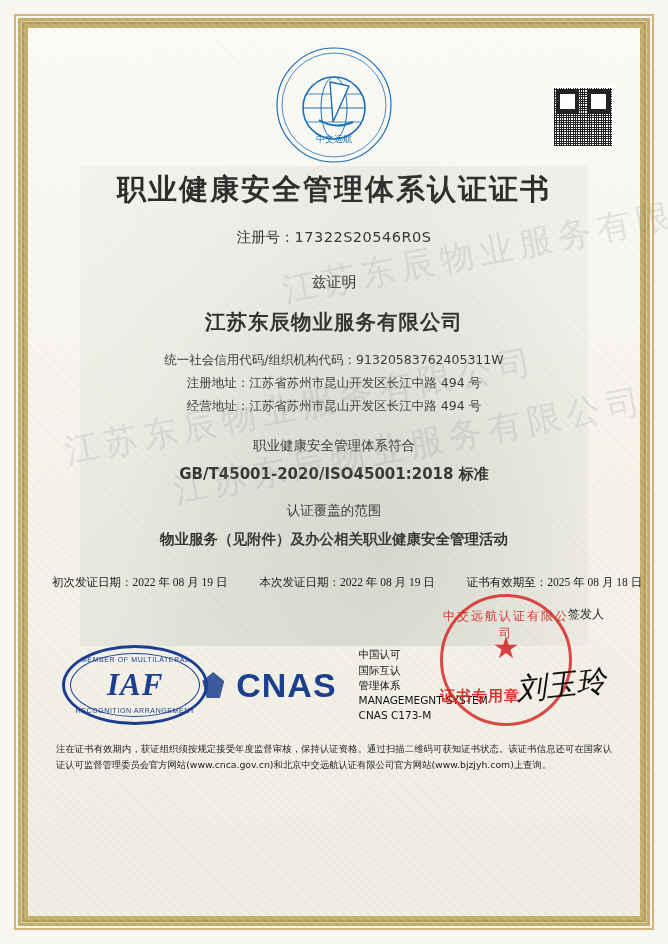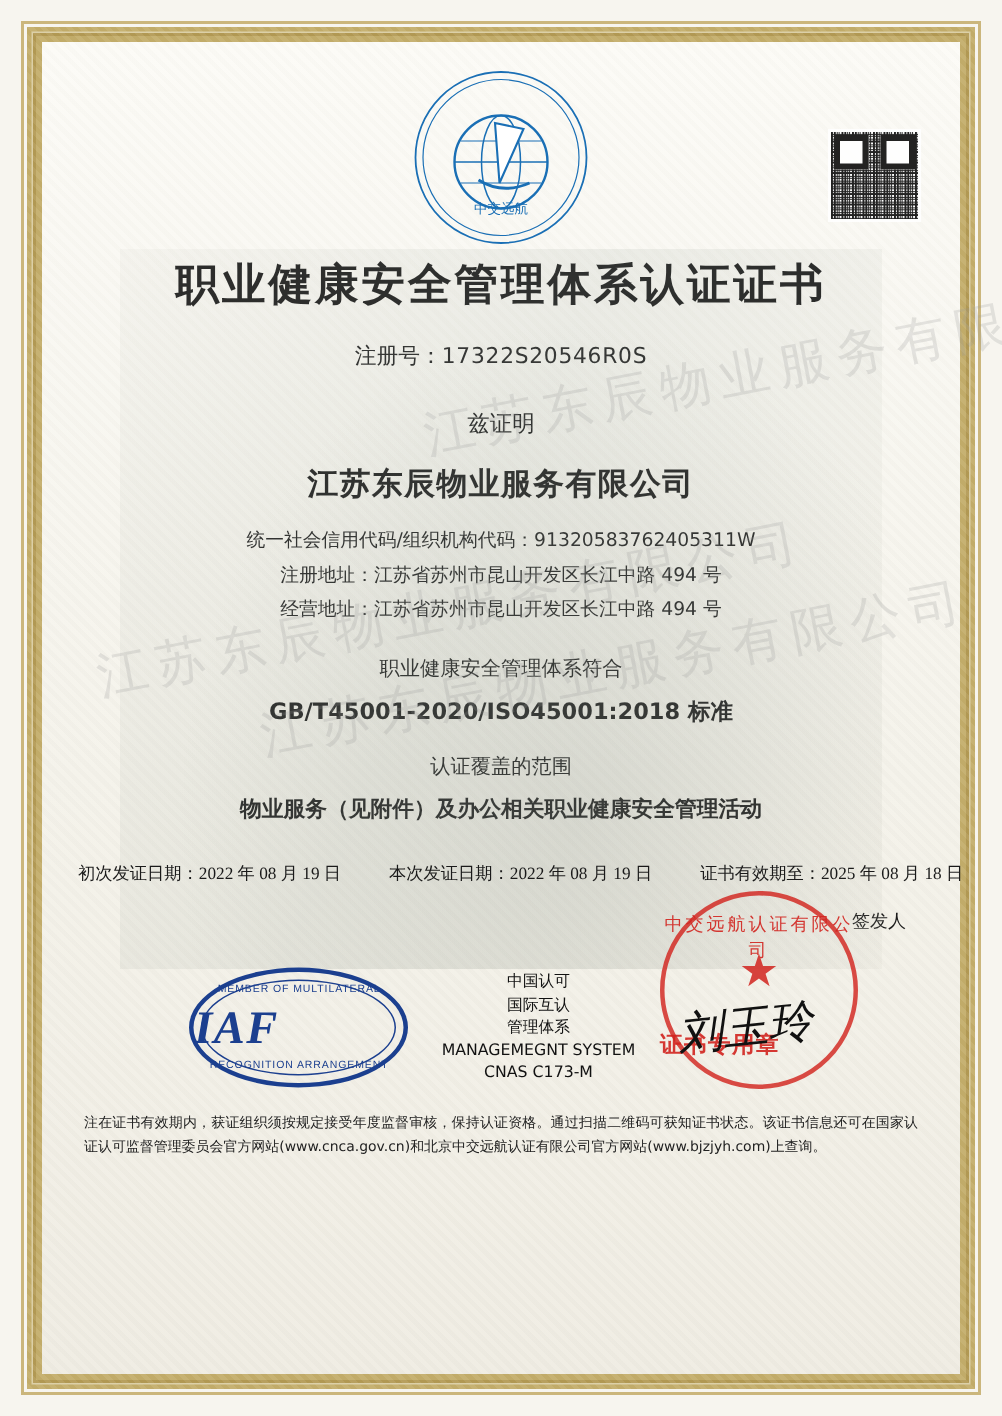--- a/index.html
+++ b/index.html
@@ -265,20 +265,21 @@
     height: 92px;
   }
   .iaf {
     position: relative;
     width: 140px; height: 74px;
     border: 3px solid #1b3f8f;
     border-radius: 50%;
     color: #1b3f8f;
     display: flex;
     align-items: center;
+    justify-content: center;
   }
   .iaf .ring2 {
     position: absolute;
     left: 5px; top: 5px; right: 5px; bottom: 5px;
     border: 1.5px solid #1b3f8f;
     border-radius: 50%;
   }
   .iaf .iaf-txt {
     font-family: "Liberation Serif", serif;
     font-weight: bold;
@@ -310,21 +311,21 @@
   .cnas:before {
     content: "";
     position: absolute;
     left: -28px; top: 6px;
     width: 22px; height: 26px;
     background: #1b3f8f;
     clip-path: polygon(50% 0%, 100% 35%, 80% 100%, 20% 100%, 0% 35%);
     opacity: .85;
   }
   .cnas-text {
-    text-align: center;
+    text-align: left;
     font-family: "DejaVu Sans", sans-serif;
     font-size: 10.5px;
     line-height: 1.45;
     color: #111;
   }
   .signature {
     font-family: "Liberation Serif", serif;
     font-style: italic;
     font-size: 30px;
     color: #111;
@@ -424,20 +425,21 @@
     <div class="signer">签发人</div>
 
     <div class="accred">
       <div class="iaf">
         <div class="ring2"></div>
         <div class="top-txt">MEMBER OF MULTILATERAL</div>
         <div class="iaf-txt">IAF</div>
         <div class="bot-txt">RECOGNITION ARRANGEMENT</div>
       </div>
 
+      <div class="cnas">CNAS</div>
 
       <div class="cnas-text">
         <div>中国认可</div>
         <div>国际互认</div>
         <div>管理体系</div>
         <div>MANAGEMEGNT SYSTEM</div>
         <div>CNAS C173-M</div>
       </div>
 
       <div class="signature">刘玉玲</div>

